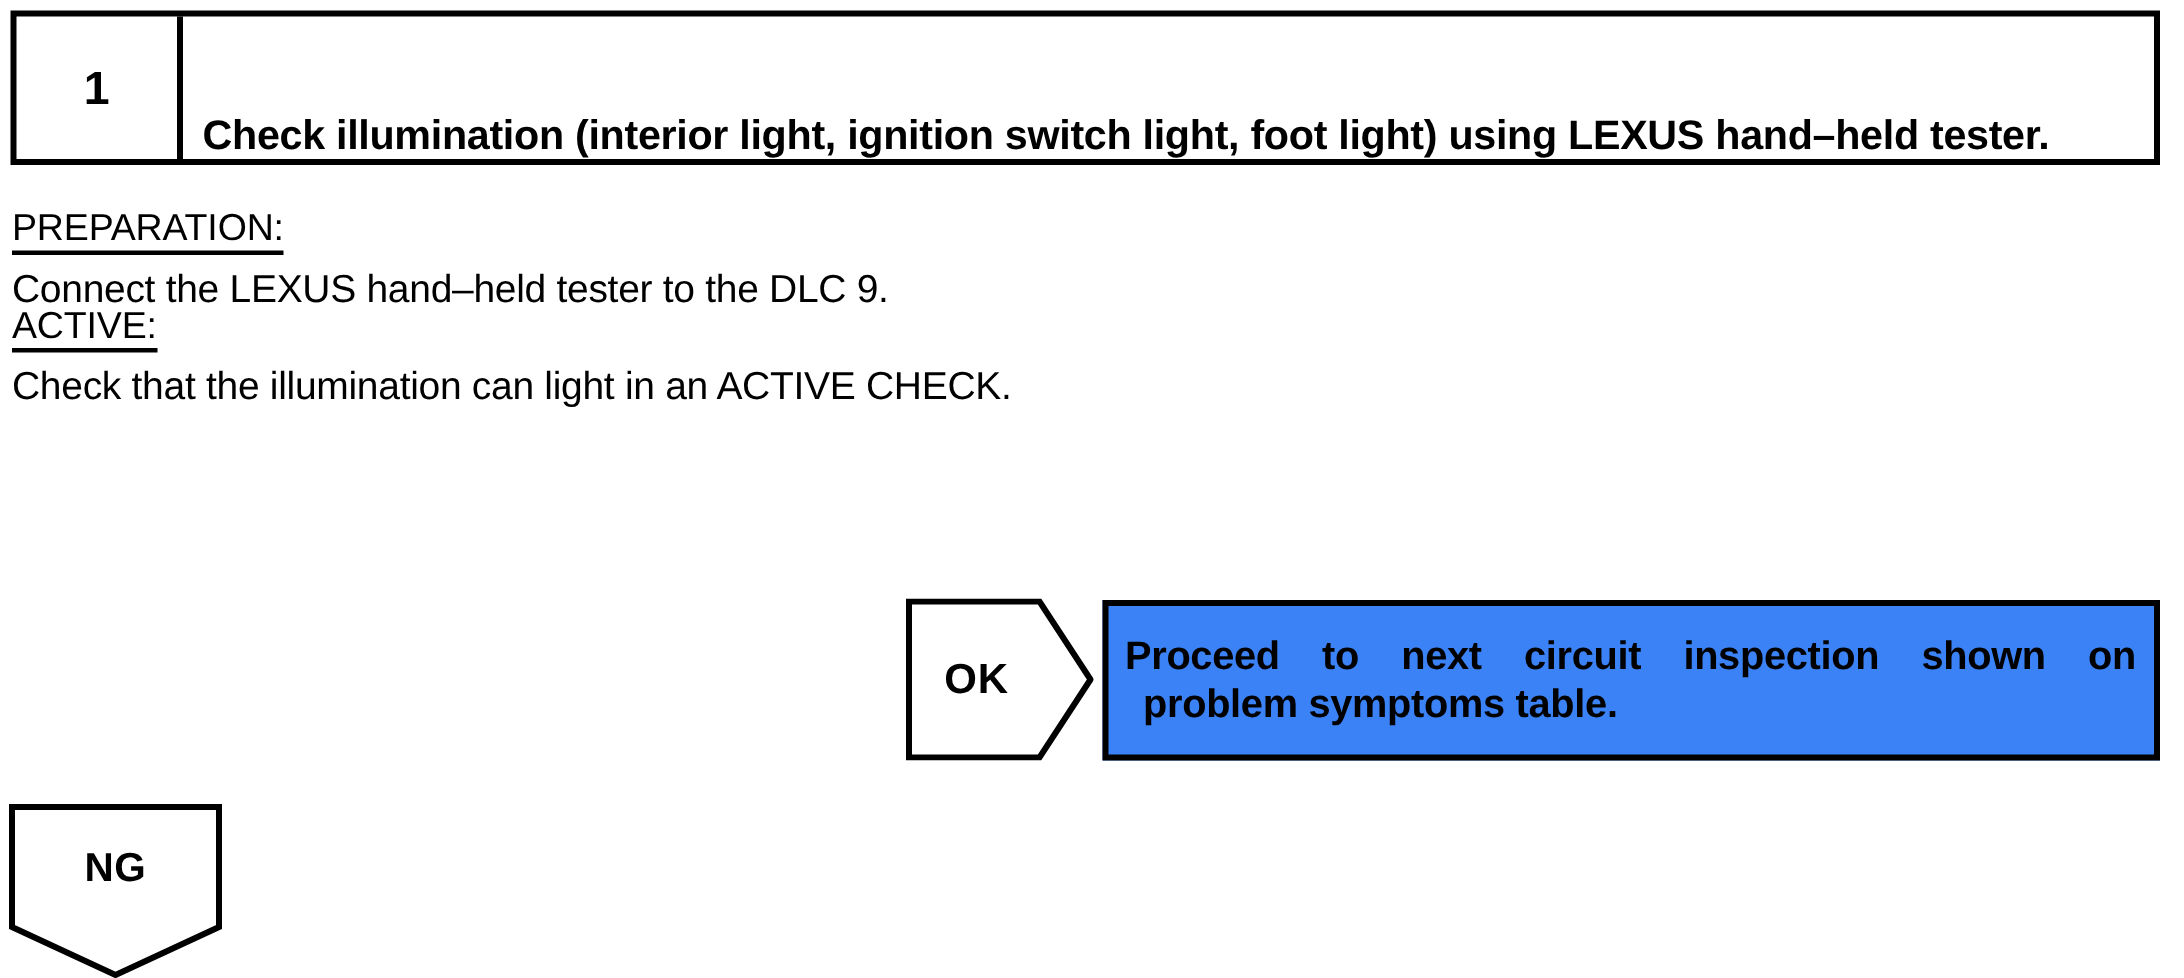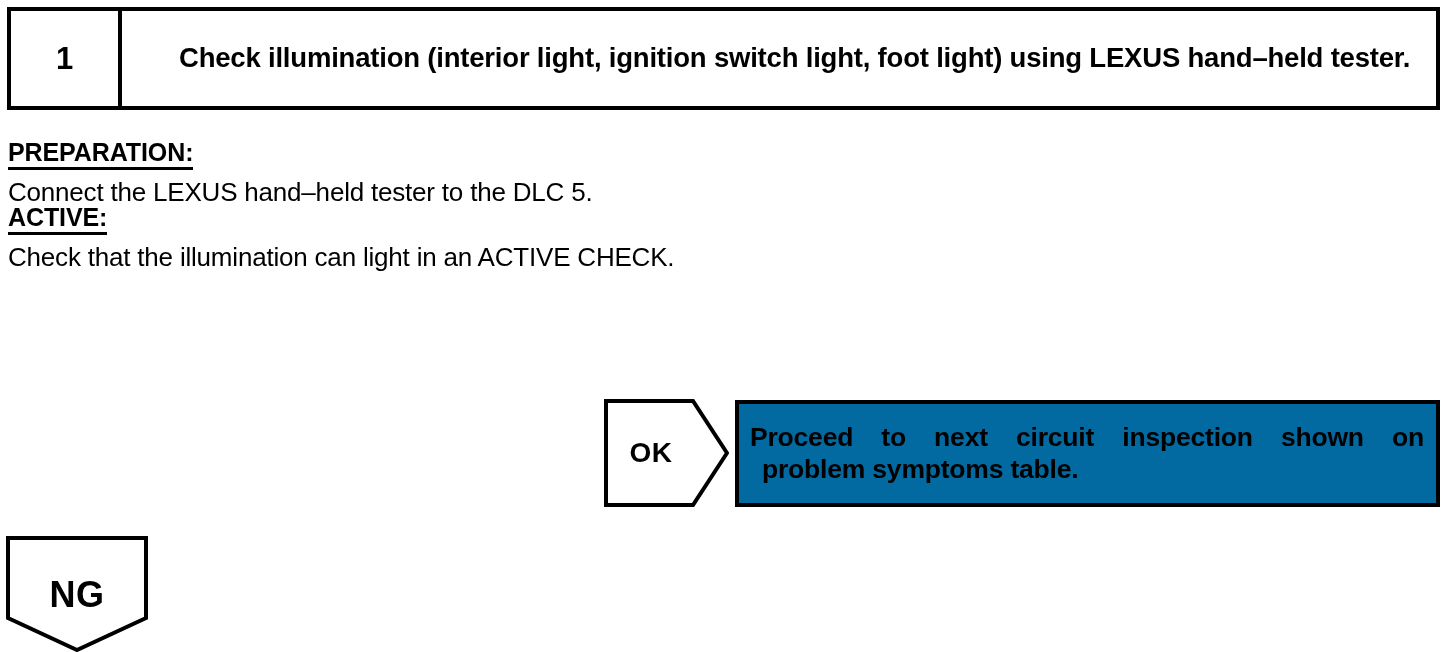--- a/index.html
+++ b/index.html
@@ -39,42 +39,41 @@
   }
   .step-number {
     font-size: 31px;
     font-weight: bold;
     line-height: 1;
     letter-spacing: 0px;
   }
   .step-text-cell {
     flex: 1 1 auto;
     display: flex;
-    align-items: center;
-    padding: 12px 14px 12px 13px;
-    box-sizing: border-box;
-    margin-left: 44px;
+    align-items: flex-end;
+    padding: 12px 14px 0 13px;
+    box-sizing: border-box;
   }
   .step-text {
     font-size: 27.5px;
     font-weight: bold;
     line-height: 1.18;
     letter-spacing: -0.2px;
   }
 
   
   .body-block {
     position: absolute;
     left: 8px;
     top: 140px;
     width: 1000px;
   }
   .sec-head {
     font-size: 25px;
-    font-weight: bold;
+    font-weight: normal;
     line-height: 1.0;
     letter-spacing: -0.1px;
     display: inline-block;
     border-bottom: 3px solid #000;
     padding-bottom: 2px;
     margin-bottom: 2px;
   }
   .sec-body {
     font-size: 26px;
     font-weight: normal;
@@ -115,21 +114,21 @@
   }
 
   .result-box {
     position: absolute;
     left: 735px;
     top: 400px;
     width: 705px;
     height: 107px;
     border: 4px solid #000;
     box-sizing: border-box;
-    background: #0369a1;
+    background: #3b82f6;
     display: flex;
     align-items: center;
     padding: 0 12px 0 11px;
   }
   .result-text {
     font-size: 26.5px;
     font-weight: bold;
     line-height: 1.2;
     text-align: justify;
     text-align-last: left;
@@ -157,48 +156,48 @@
   .ng-pentagon svg {
     position: absolute;
     left: 0; top: 0;
     width: 142px;
     height: 116px;
     display: block;
   }
   .ng-label {
     position: absolute;
     left: 0;
-    top: 16px;
+    top: 0;
     width: 142px;
     height: 85px;
     display: flex;
     align-items: center;
     justify-content: center;
-    font-size: 36px;
+    font-size: 27px;
     font-weight: bold;
     letter-spacing: 0.5px;
   }
 </style>
 </head>
 <body>
 
 <div class="step-box">
   <div class="step-number-cell">
     <span class="step-number">1</span>
   </div>
   <div class="step-text-cell">
     <span class="step-text">Check illumination (interior light, ignition switch light, foot light) using LEXUS hand–held tester.</span>
   </div>
 </div>
 
 <div class="body-block">
 
   <div>
     <div class="sec-head">PREPARATION:</div>
-    <div class="sec-body">Connect the LEXUS hand–held tester to the DLC 5.</div>
+    <div class="sec-body">Connect the LEXUS hand–held tester to the DLC 9.</div>
   </div>
 
   <div>
     <div class="sec-head">ACTIVE:</div>
     <div class="sec-body">Check that the illumination can light in an ACTIVE CHECK.</div>
   </div>
 
 
 </div>
 

